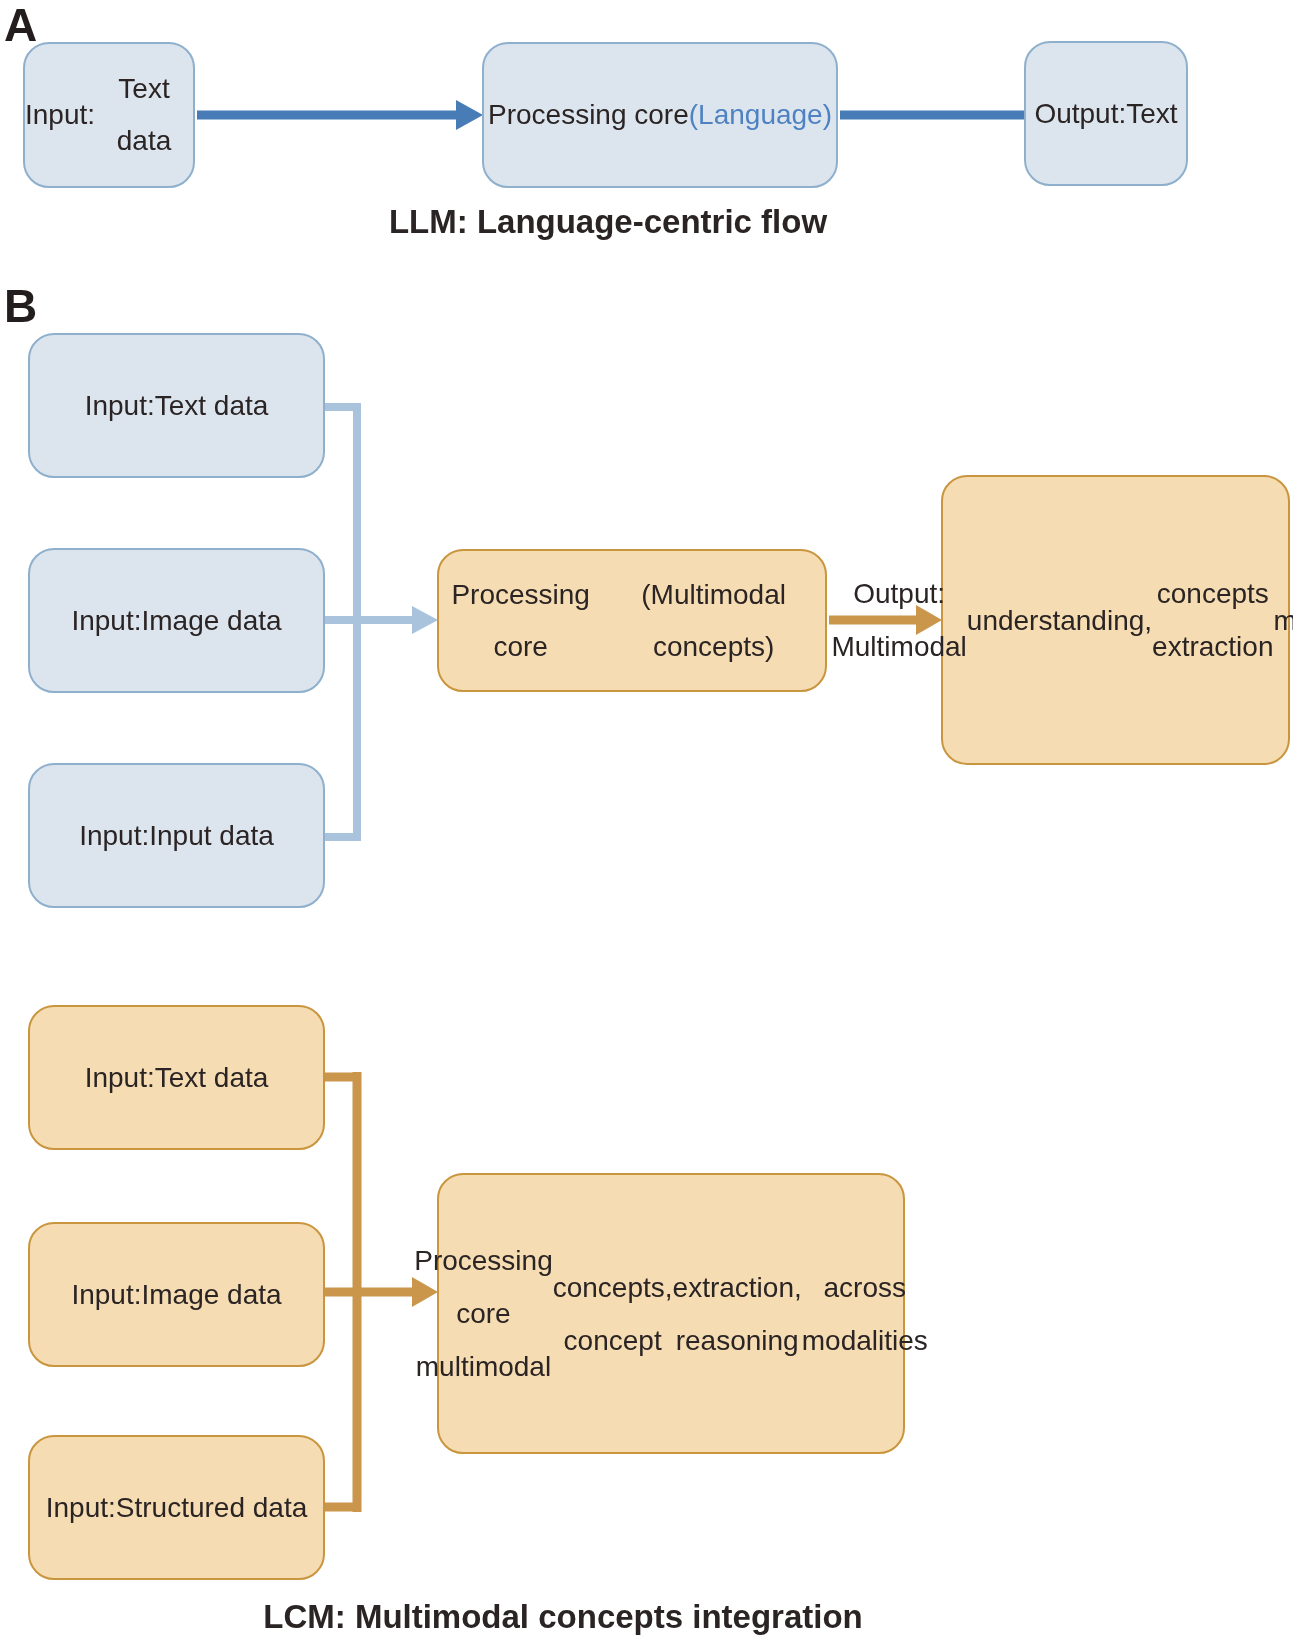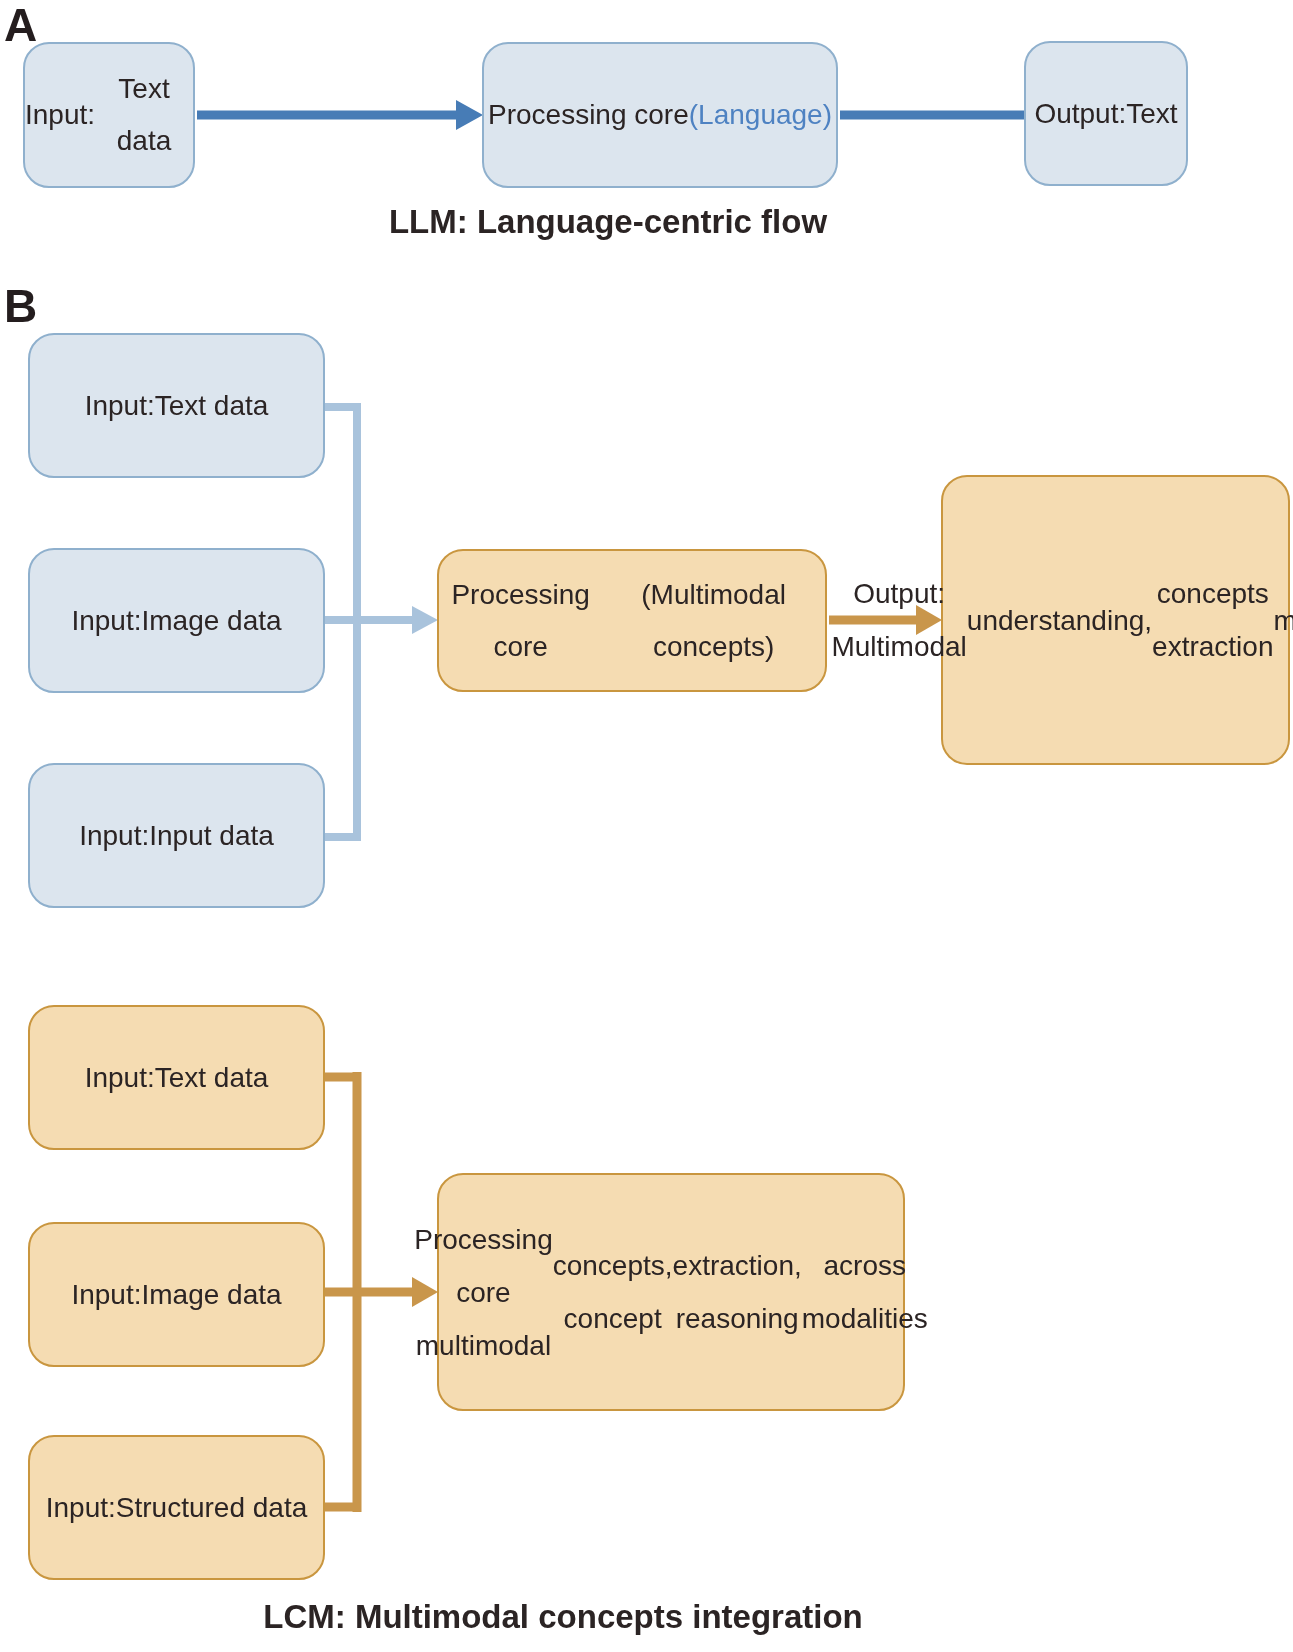--- a/index.html
+++ b/index.html
@@ -120,21 +120,21 @@
   <div class="box orange" style="left:28px;top:1222px;width:297px;height:145px">
     <div>Input:</div>
     <div>Image data</div>
   </div>
 
   <div class="box orange" style="left:28px;top:1435px;width:297px;height:145px">
     <div>Input:</div>
     <div>Structured data</div>
   </div>
 
-  <div class="box orange multiline" style="left:437px;top:1173px;width:468px;height:238px">
+  <div class="box orange multiline" style="left:437px;top:1173px;width:468px;height:281px">
     <div>Processing core multimodal</div>
     <div>concepts, concept</div>
     <div>extraction, reasoning</div>
     <div>across modalities</div>
   </div>
 
   <div class="caption" style="left:563px;top:1598px">LCM: Multimodal concepts integration</div>
 
 </div>
 

